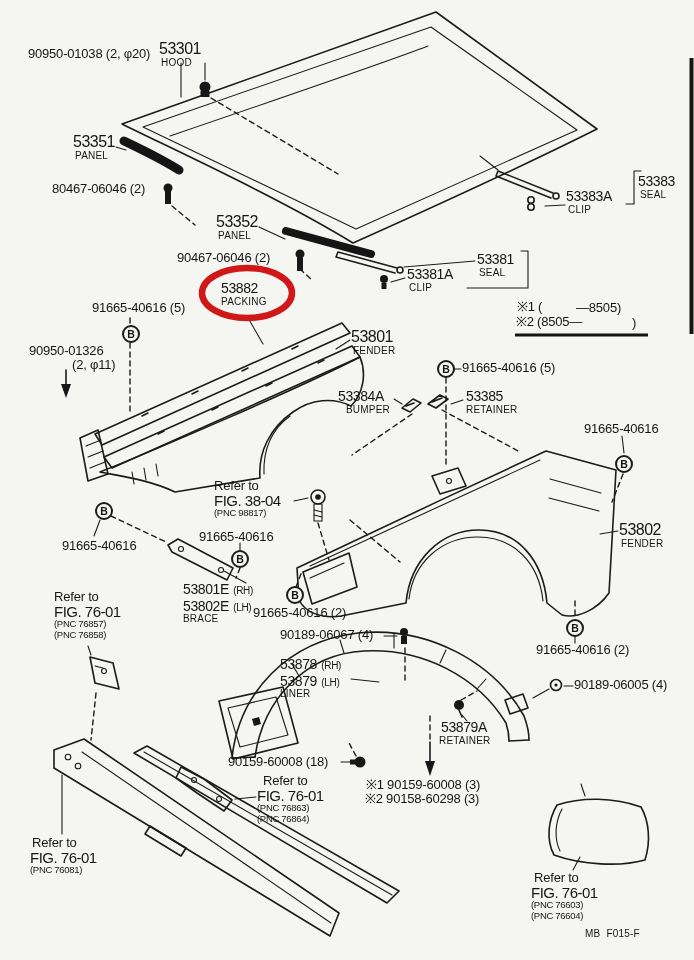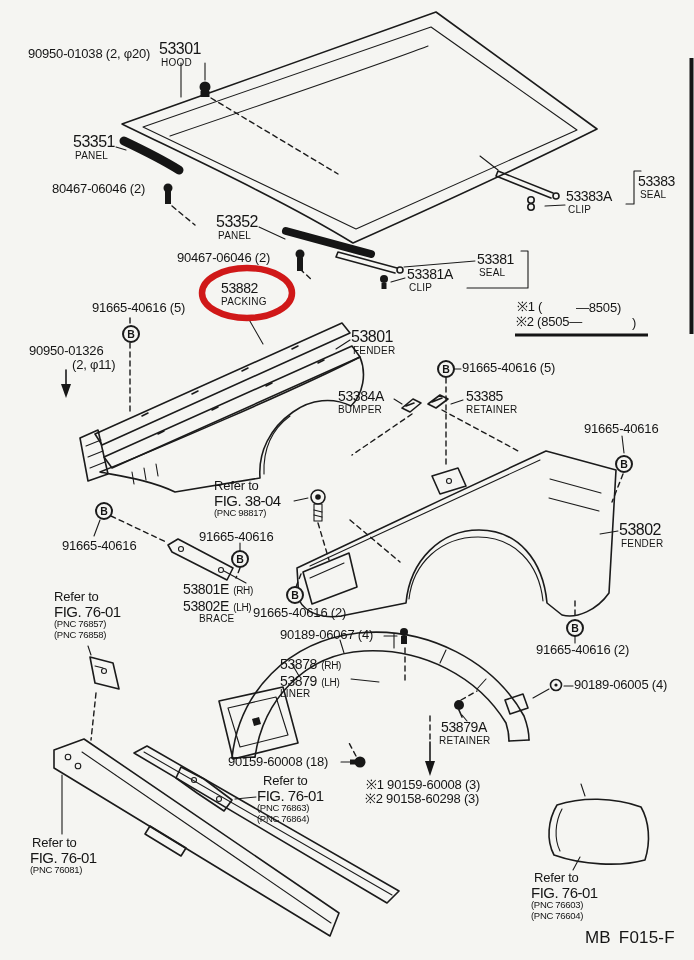--- a/index.html
+++ b/index.html
@@ -15,21 +15,21 @@
   .lbl{position:absolute;font-weight:400;line-height:1.04;letter-spacing:-0.2px;white-space:nowrap;}
   .pn{font-size:13px;}
   .big{font-size:16px;letter-spacing:-0.5px;}
   .mid{font-size:14px;letter-spacing:-0.4px;}
   .sub{display:block;font-size:10px;letter-spacing:0.2px;margin-left:2px;}
   .side{font-size:10px;letter-spacing:-0.3px;}
   .ref1{display:block;font-size:13px;}
   .ref2{display:block;font-size:15px;letter-spacing:-0.5px;}
   .pnc{display:block;font-size:9.5px;line-height:1.1;letter-spacing:-0.3px;}
   .note{font-size:13px;}
-  .foot{font-size:17px;word-spacing:3px;letter-spacing:0.2px;}
+  .foot{font-size:10px;word-spacing:3px;letter-spacing:0.2px;}
 </style>
 </head>
 <body>
 
 <div class="stage">
 
 <svg class="art" width="694" height="960" viewBox="0 0 694 960">
 
   <g>
     <path class="ln" d="M122,124 C230,86 372,34 436,12 L597,129 C515,170 420,213 353,243 C278,197 168,147 122,124 Z"></path>
@@ -317,21 +317,21 @@
 
 <span class="lbl note" style="left:517px;top:300px">※1 (</span>
 <span class="lbl note" style="left:576px;top:301px">—8505)</span>
 <span class="lbl note" style="left:516px;top:315px">※2 (8505—</span>
 <span class="lbl note" style="left:632px;top:316px">)</span>
 
 <div class="lbl pn" style="left:462px;top:361px">91665-40616 (5)</div>
 
 <div class="lbl" style="left:338px;top:388px">
   <span class="mid">53384A</span>
-  <span class="sub" style="margin-left:0">BUMPER</span>
+  <span class="sub" style="margin-left:8px">BUMPER</span>
 </div>
 
 <div class="lbl" style="left:466px;top:388px">
   <span class="mid">53385</span>
   <span class="sub" style="margin-left:0">RETAINER</span>
 </div>
 
 <div class="lbl pn" style="left:584px;top:422px">91665-40616</div>
 
 <div class="lbl" style="left:214px;top:479px">
@@ -339,21 +339,21 @@
   <span class="ref2">FIG. 38-04</span>
   <span class="pnc">(PNC 98817)</span>
 </div>
 
 <div class="lbl pn" style="left:199px;top:530px">91665-40616</div>
 <div class="lbl pn" style="left:62px;top:539px">91665-40616</div>
 
 <div class="lbl" style="left:183px;top:581px">
   <span style="display:block"><span class="mid">53801E</span> <span class="side">(RH)</span></span>
   <span style="display:block"><span class="mid">53802E</span> <span class="side">(LH)</span></span>
-  <span class="sub" style="margin-left:16px">BRACE</span>
+  <span class="sub" style="margin-left:0">BRACE</span>
 </div>
 
 <div class="lbl" style="left:619px;top:522px">
   <span class="big">53802</span>
   <span class="sub">FENDER</span>
 </div>
 
 <div class="lbl pn" style="left:253px;top:606px">91665-40616 (2)</div>
 <div class="lbl pn" style="left:280px;top:628px">90189-06067 (4)</div>
 

